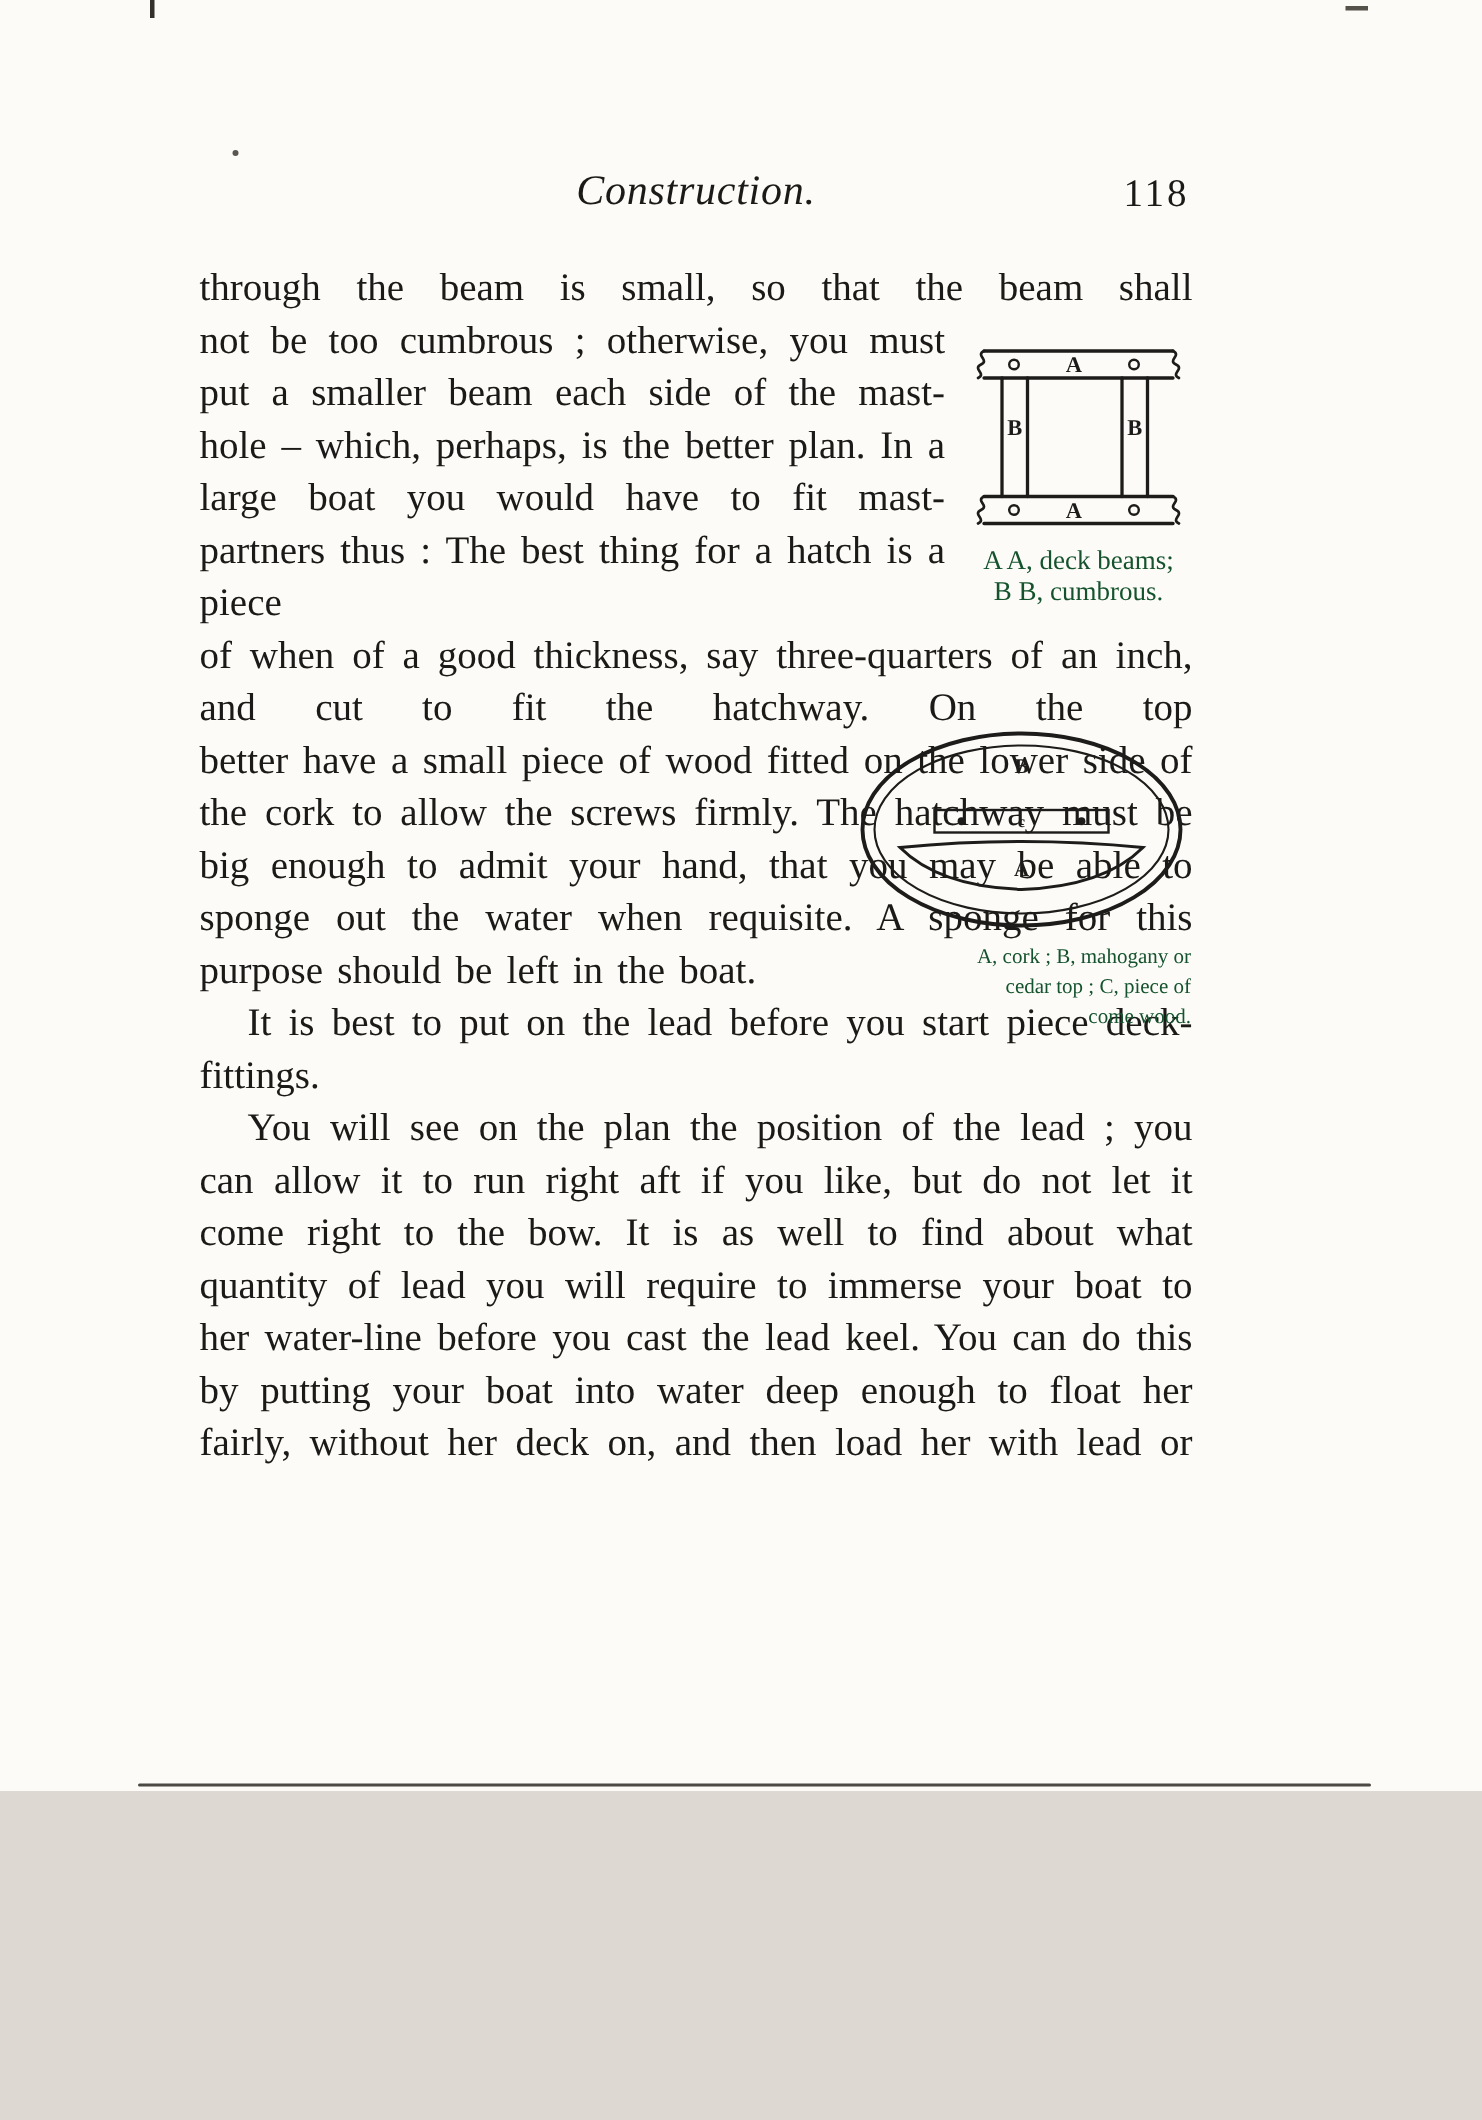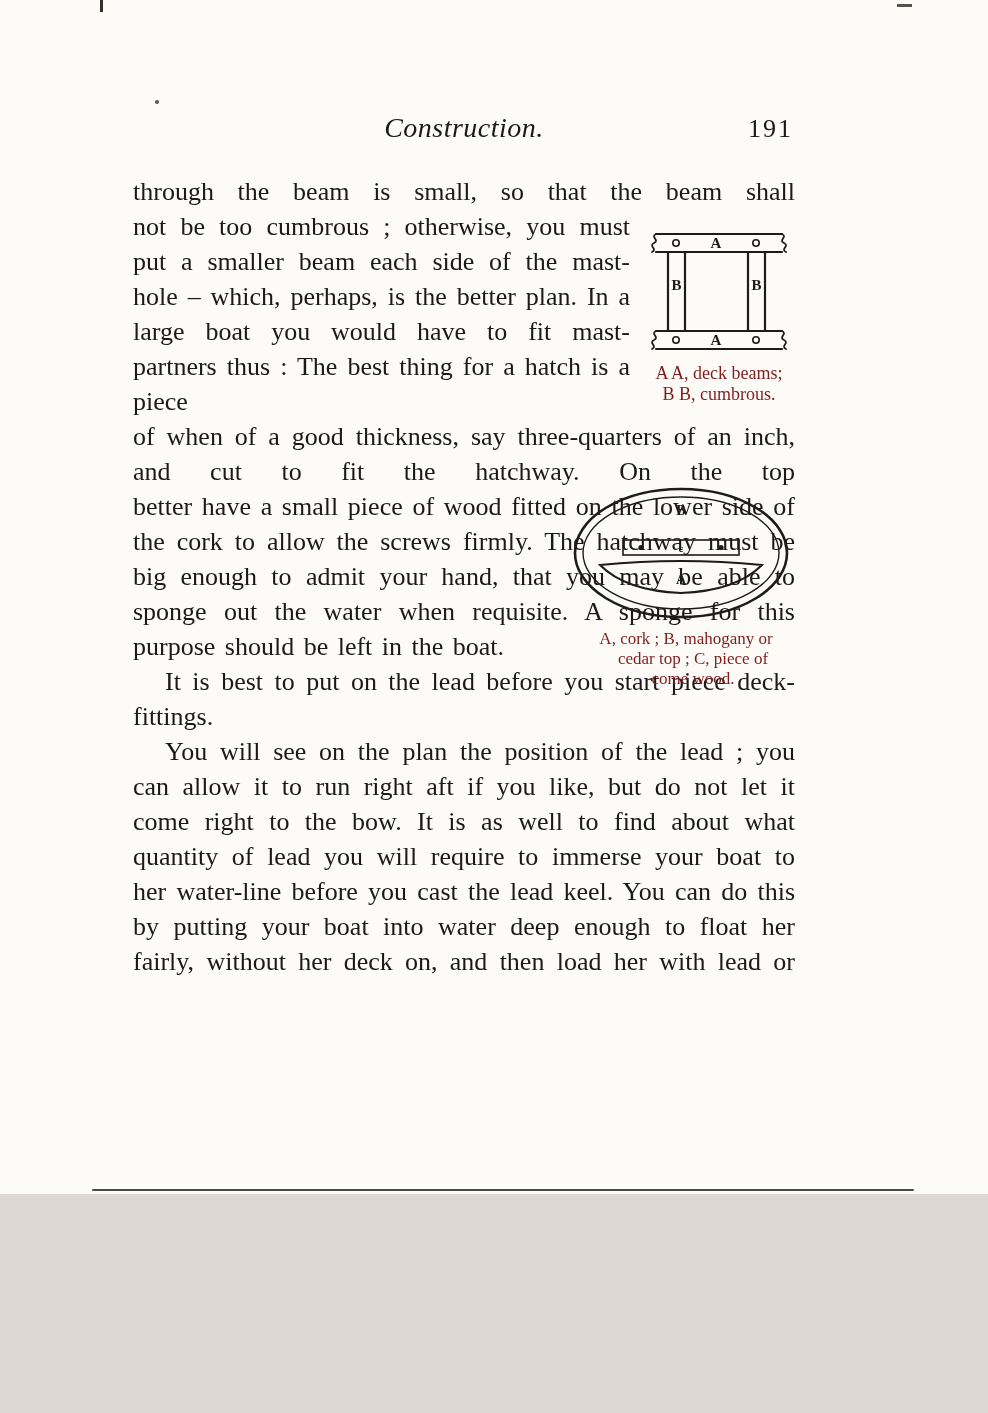--- a/index.html
+++ b/index.html
@@ -26,22 +26,22 @@
   .seg { text-align:justify; }
   .jlast { text-align-last: justify; }
   .narrow1 { width:497px; }
   .narrow2 { width:437px; }
   .indent { text-indent:32px; }
 
   .figure { position:absolute; text-align:center; }
   .figure1 { left:643px; top:224px; width:152px; }
   .figure2 { left:568px; top:484px; width:226px; }
   .figure svg { display:block; margin:0 auto; }
-  .fig-caption { font-size:18px; line-height:21px; margin-top:4px; color:#7f1d1d; }
-  .fig-caption2 { font-size:17px; line-height:20px; margin-top:5px; text-align:center; padding-left:10px; }
+  .fig-caption { font-size:18px; line-height:21px; margin-top:4px; color:#14532d; }
+  .fig-caption2 { font-size:14px; line-height:20px; margin-top:5px; text-align:right; padding-left:10px; }
   .fig-caption2 .cap-ind { padding-left:14px; }
 
   .watermark { position:absolute; right:126px; top:1380px; white-space:nowrap; }
   .wm-prefix {
     font-family:"Liberation Sans", sans-serif; font-size:15px; color:#a3a3a3;
     vertical-align:7px; letter-spacing:0.3px;
   }
   .wm-brand {
     font-family:"Liberation Serif", serif; font-size:34px; color:#b6b6b6;
     margin-left:7px; letter-spacing:1px;
@@ -58,21 +58,21 @@
 
 <div class="page">
 
   <div class="mark-top-left"></div>
   <div class="mark-top-right"></div>
   <div class="speck"></div>
 
   <div class="text-col">
     <div class="header">
       <span class="running-title">Construction.</span>
-      <span class="page-number">191</span>
+      <span class="page-number">118</span>
     </div>
     <div class="bodytext">
       <div class="seg jlast">through the beam is small, so that the beam shall</div>
       <div class="seg jlast narrow1">not be too cumbrous&nbsp;; otherwise, you must put a smaller beam each side of the mast-hole – which, perhaps, is the better plan. In a large boat you would have to fit mast-partners thus&nbsp;: The best thing for a hatch is a piece</div>
       <div class="seg jlast">of when of a good thickness, say three-quarters of an inch, and cut to fit the hatchway. On the top</div>
       <div class="seg">better have a small piece of wood fitted on the lower side of the cork to allow the screws firmly. The hatchway must be big enough to admit your hand, that you may be able to sponge out the water when requisite. A sponge for this purpose should be left in the boat.</div>
       <div class="seg indent">It is best to put on the lead before you start piece deck-fittings.</div>
       <div class="seg jlast indent">You will see on the plan the position of the lead&nbsp;; you can allow it to run right aft if you like, but do not let it come right to the bow. It is as well to find about what quantity of lead you will require to immerse your boat to her water-line before you cast the lead keel. You can do this by putting your boat into water deep enough to float her fairly, without her deck on, and then load her with lead or</div>
     </div>
   </div>

